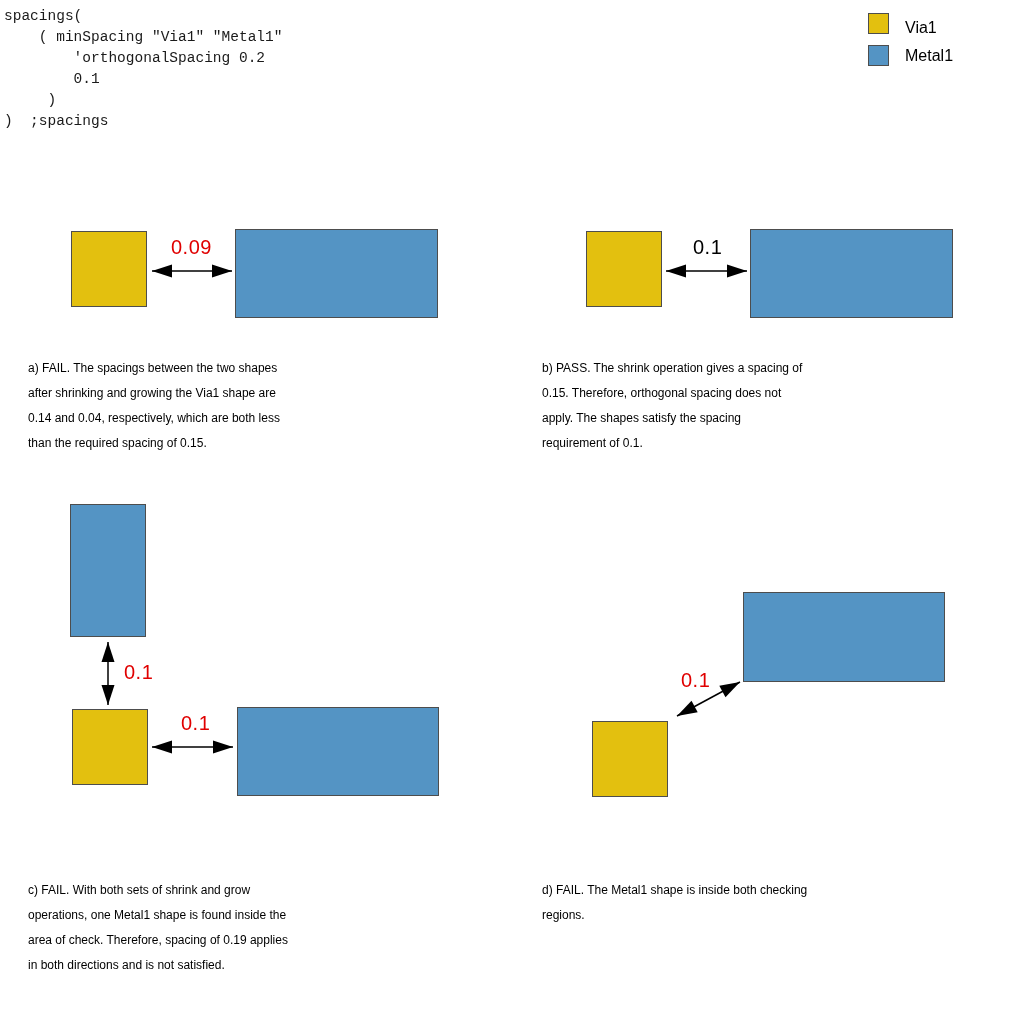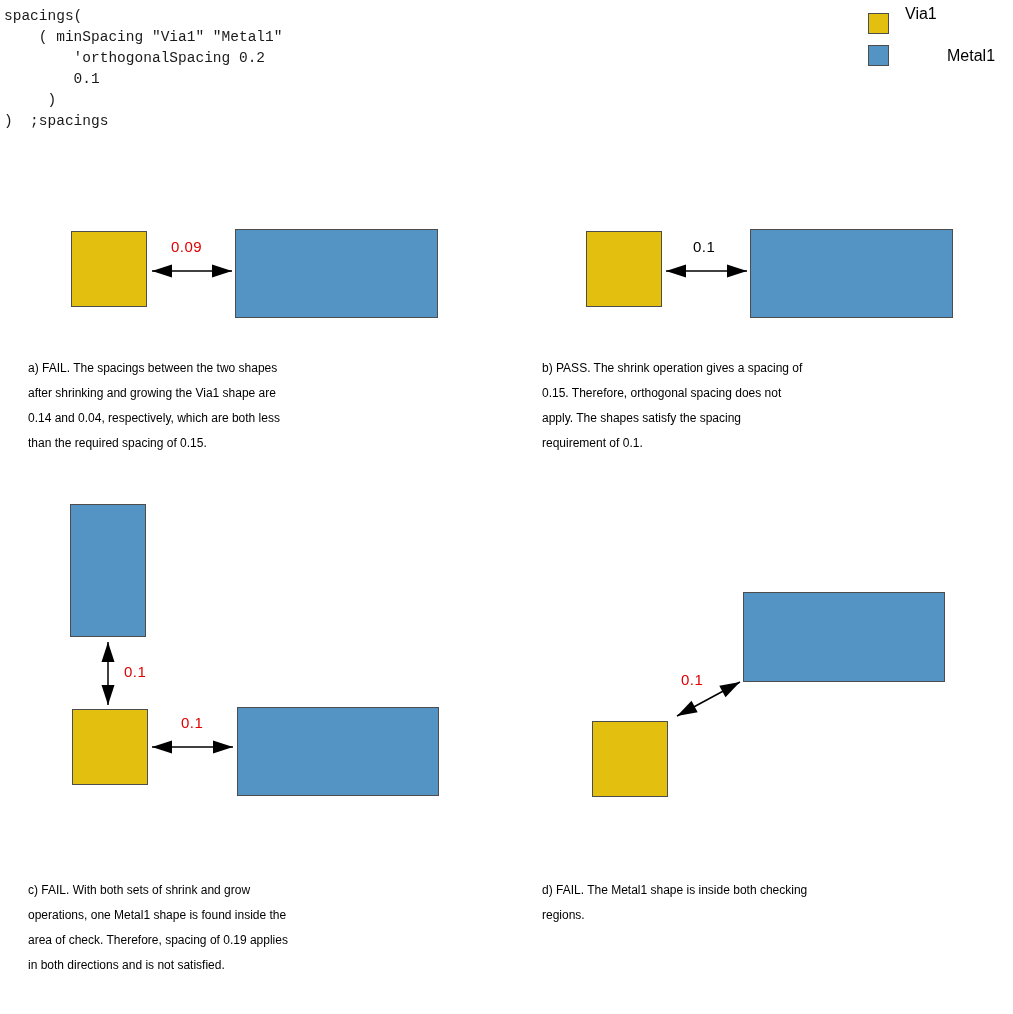--- a/index.html
+++ b/index.html
@@ -32,21 +32,21 @@
     z-index:1;
   }
   
   #arrows{
     position:absolute;left:0;top:0;z-index:2;pointer-events:none;
   }
   #arrows line{stroke:#000;stroke-width:1.5;}
   #arrows path{fill:#000;}
   
   .spacing-label{
-    position:absolute;font-size:15px;font-weight:400;z-index:3;
+    position:absolute;font-size:20px;font-weight:400;z-index:3;
     line-height:18px;letter-spacing:0.5px;
   }
   
   .caption{
     position:absolute;font-size:12px;line-height:25px;
     white-space:pre-line;width:478px;
   }
 </style>
 </head>
 <body>
@@ -55,23 +55,23 @@
 
   <pre id="code">spacings(
     ( minSpacing "Via1" "Metal1"
         'orthogonalSpacing 0.2
         0.1
      )
 )  ;spacings</pre>
 
   <div>
     <div class="legend-swatch" style="left: 868px; top: 13px; background-color: rgb(227, 192, 15); border-color: rgb(77, 77, 77);"></div>
-    <div class="legend-label" style="left:905px;top:4px;">Via1</div>
+    <div class="legend-label" style="left:905px;top:18px;">Via1</div>
     <div class="legend-swatch" style="left: 868px; top: 45px; background-color: rgb(84, 148, 196); border-color: rgb(77, 77, 77);"></div>
-    <div class="legend-label" style="left:947px;top:46px;">Metal1</div>
+    <div class="legend-label" style="left:905px;top:46px;">Metal1</div>
   </div>
 
   <div>
     <div class="shape" style="left: 71px; top: 231px; width: 76px; height: 76px; background-color: rgb(227, 192, 15); border-color: rgb(77, 77, 77);"></div>
     <div class="shape" style="left: 235px; top: 229px; width: 203px; height: 89px; background-color: rgb(84, 148, 196); border-color: rgb(77, 77, 77);"></div>
     <div class="spacing-label" style="left: 171px; top: 238px; color: rgb(224, 0, 0);">0.09</div>
     <div class="caption" style="left:28px;top:356px;">a) FAIL. The spacings between the two shapes
 after shrinking and growing the Via1 shape are
 0.14 and 0.04, respectively, which are both less
 than the required spacing of 0.15.</div>

